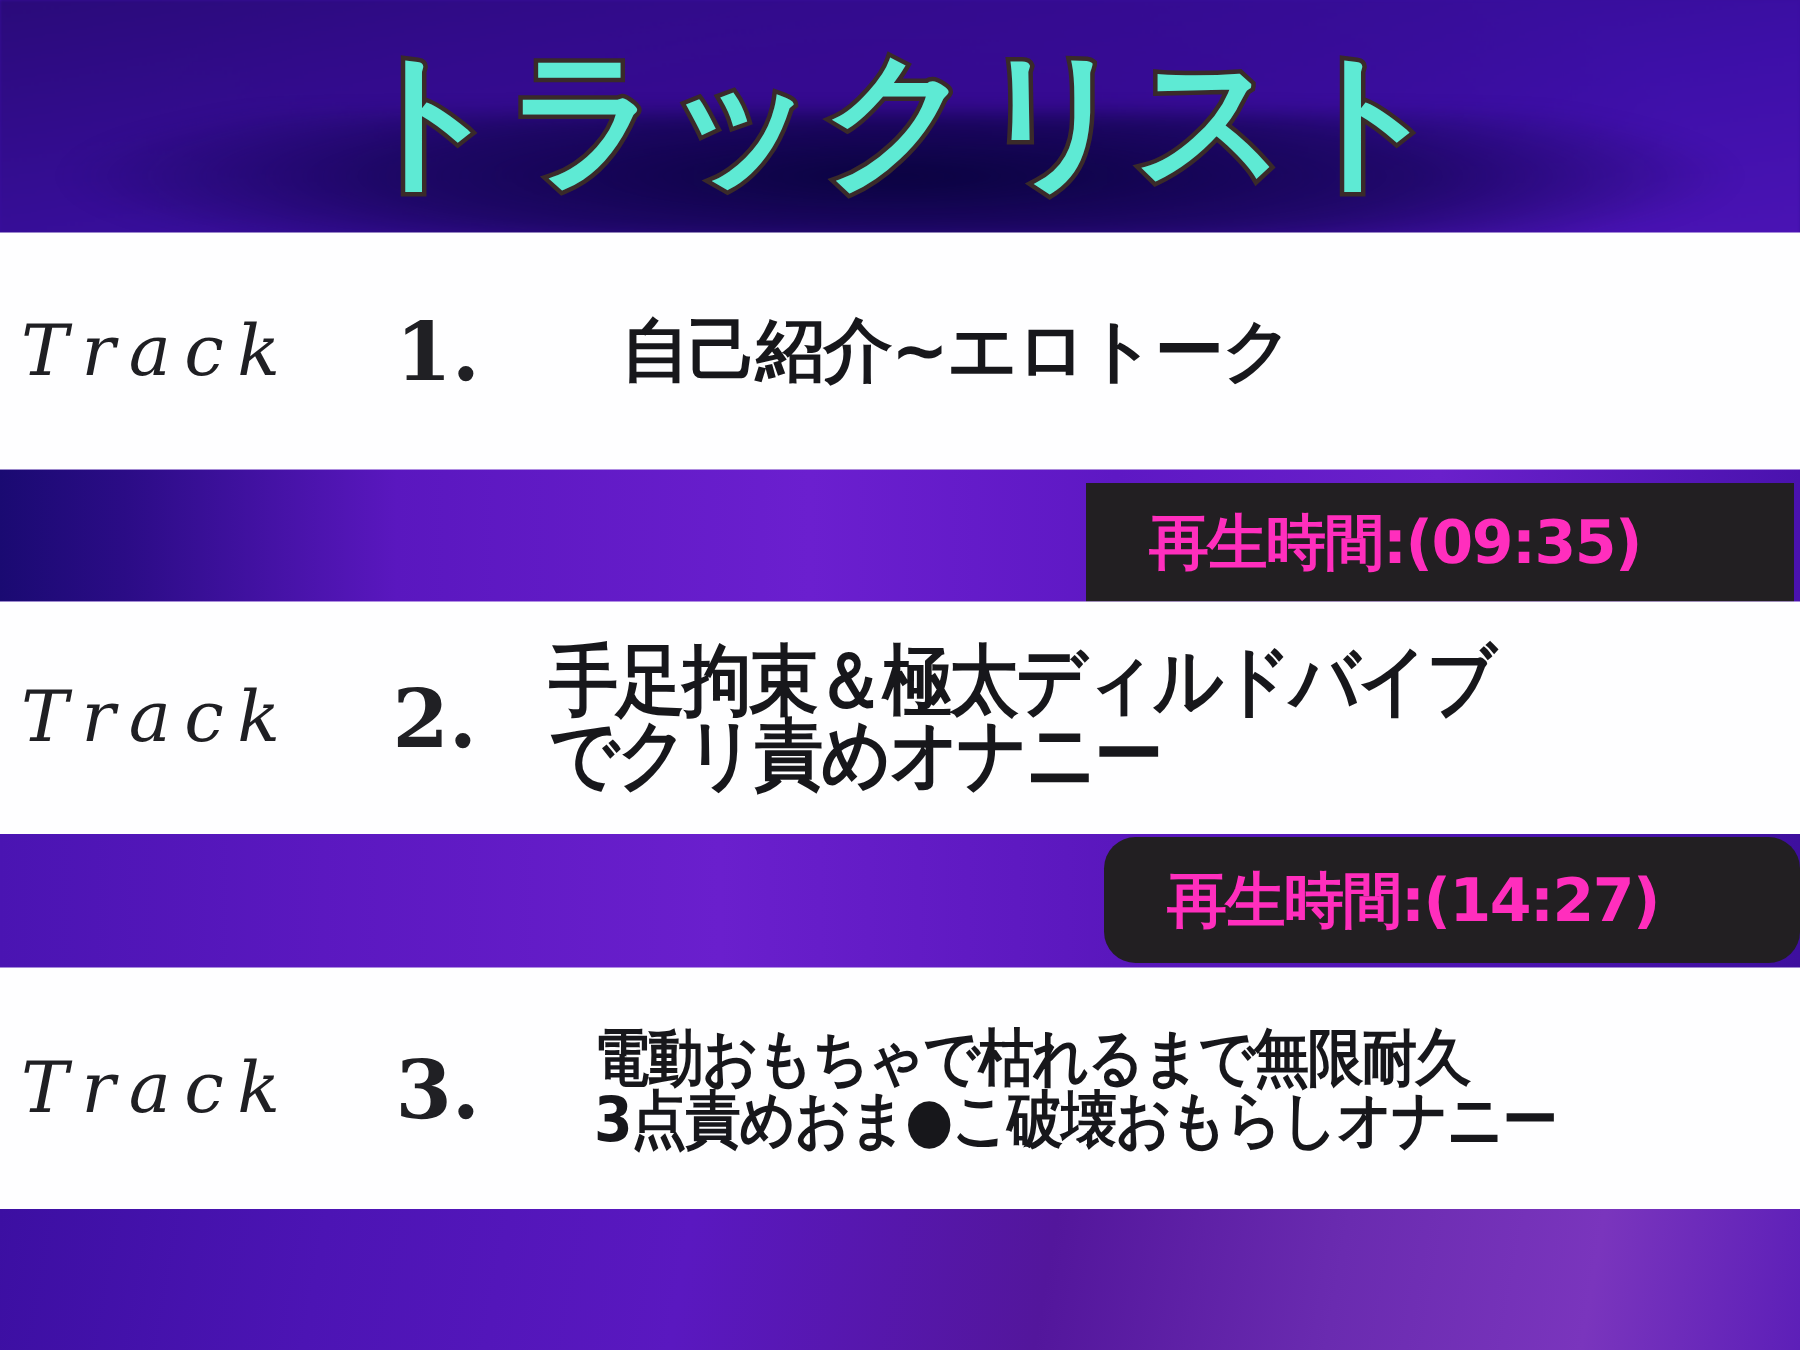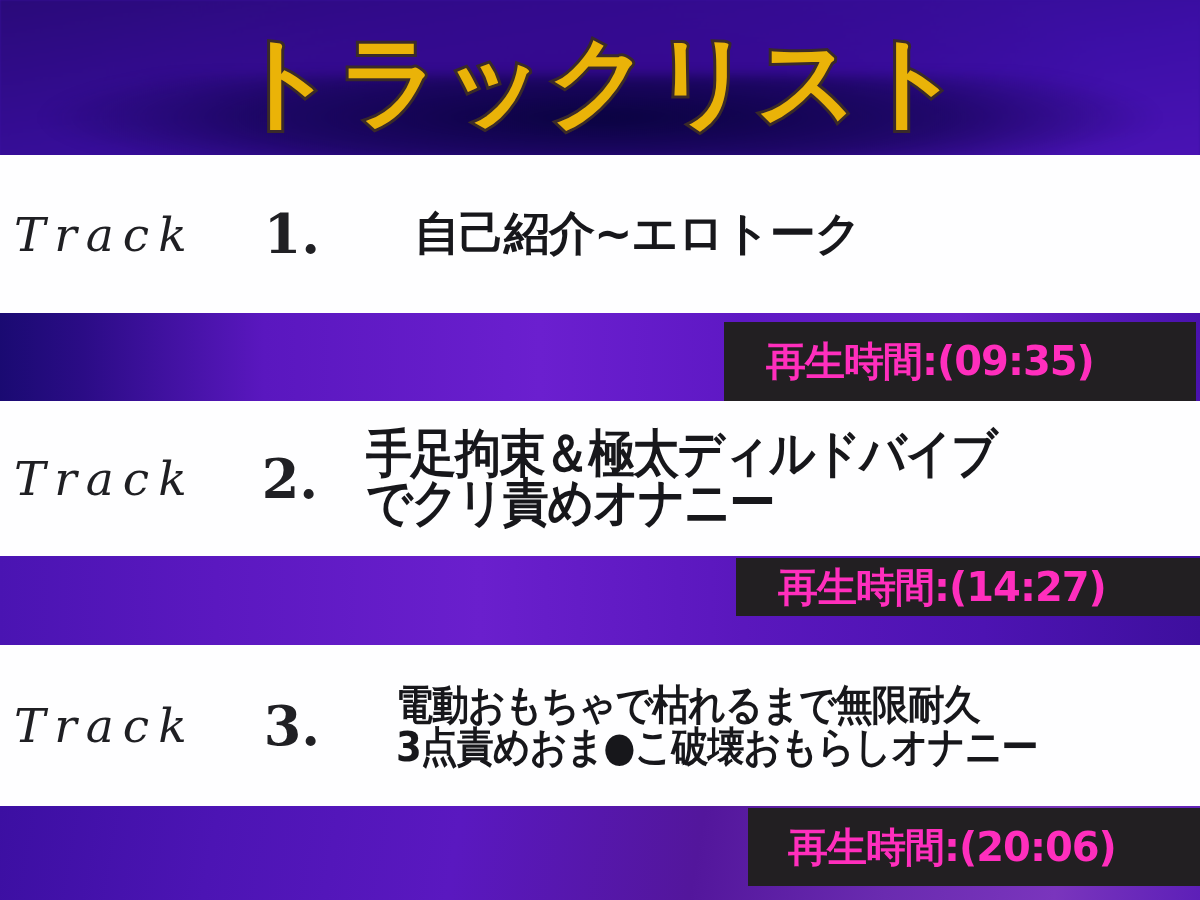--- a/index.html
+++ b/index.html
@@ -50,26 +50,26 @@
     position:absolute; left:0; top:806px; width:1200px; height:94px;
     background:linear-gradient(100deg,#3c0fa2 0%,#4c14b4 18%,#5a18c0 38%,#53169c 58%,#6a2bb0 74%,#7a35bd 88%,#5d1fb8 100%);
   }
 
   
   .title-wrap{
     position:absolute; left:0; top:18px; width:1200px; height:125px;
     display:flex; align-items:center; justify-content:center;
   }
   .title{
-    font-family:Liberation Sans, sans-serif;
+    font-family:Liberation Serif, serif;
     font-weight:bold;
     font-size:100px;
     line-height:1;
     letter-spacing:2px;
-    color:#eab308;
+    color:#5eead4;
     -webkit-text-stroke:6px #3a2a2a;
     paint-order:stroke fill;
     white-space:nowrap;
   }
 
   
   .row{
     position:absolute; left:0; width:1200px;
     background:#fefeff;
     display:flex; align-items:center;gap:46px;
@@ -120,21 +120,21 @@
   }
   .tl{ display:block; }
 
   
   .time-bar{
     position:absolute;
     background:#221f22;
     display:flex; align-items:center;
   }
   #time-1{ left:724px; top:322px; width:472px; height:79px; }
-  #time-2{ left:736px; top:558px; width:464px; height:58px; }
+  #time-2{ left:736px; top:558px; width:464px; height:84px;border-radius:21px; }
   #time-3{ left:748px; top:808px; width:452px; height:78px; }
 
   .time-text{
     font-family:"DejaVu Sans", sans-serif;
     font-weight:bold;
     font-size:40px;
     color:#ff2ebd;
     white-space:nowrap;
     margin-left:42px;
     letter-spacing:-1px;
@@ -180,17 +180,14 @@
   </div>
 
   <div class="row" id="row-3">
     <span class="track-word">Track</span>
     <span class="track-num">3.</span>
     <span class="track-title">
       <span class="tl">電動おもちゃで枯れるまで無限耐久</span>
       <span class="tl">3点責めおま●こ破壊おもらしオナニー</span>
     </span>
   </div>
-  <div class="time-bar" id="time-3">
-    <span class="time-text">再生時間:(20:06)</span>
-  </div>
 
 </div>
 
 </body></html>

